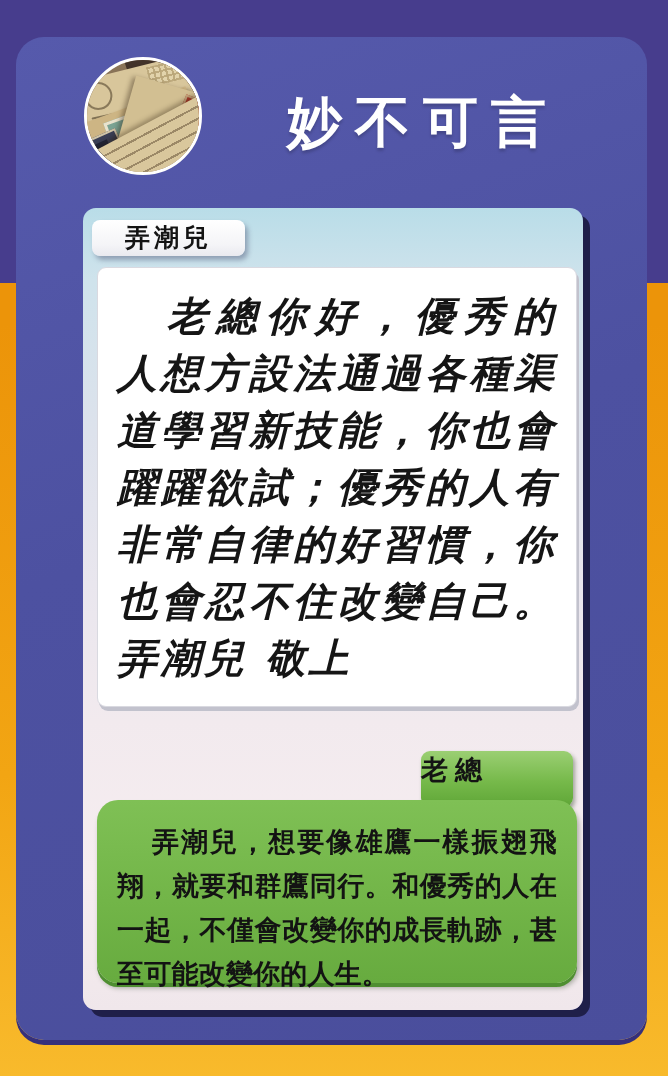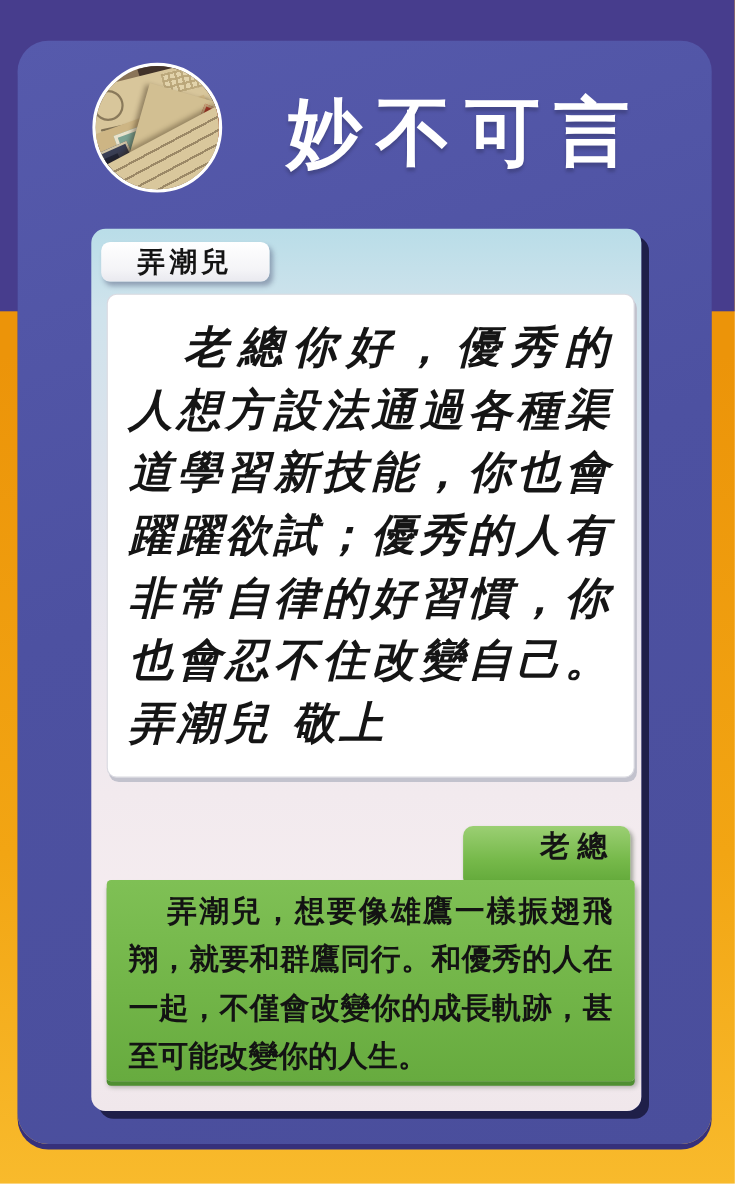--- a/index.html
+++ b/index.html
@@ -38,21 +38,21 @@
   .av-line2{left:76px;top:16px;width:40px;height:2px;background:rgba(85,70,48,.6);}
   .av-stamp-dark{left:0px;top:74px;width:32px;height:28px;background:#3a3f55;border:2px solid #cfc4a6;transform:rotate(-24deg);}
   .av-stamp-dark-inner{left:4px;top:5px;width:18px;height:14px;background:#20253a;}
   .av-env3{right:-26px;top:28px;width:104px;height:96px;background:#d2bf92;transform:rotate(16deg);box-shadow:-3px 2px 5px rgba(40,25,10,.4);}
   .av-stamp-red{right:16px;top:6px;width:32px;height:22px;background:#b23b2c;transform:rotate(6deg);border:2px solid #c8a77e;}
   .av-stamp-red-inner{left:5px;top:3px;width:16px;height:12px;background:#8e2f24;}
   .av-env4{left:16px;bottom:-22px;width:118px;height:74px;background:#d9c79c;transform:rotate(-28deg);box-shadow:0 -3px 5px rgba(40,25,10,.35);
     background-image:repeating-linear-gradient(0deg,transparent 0 9px,rgba(95,75,50,.5) 9px 11px);}
   .page-title{
     position:absolute;left:192px;top:30px;width:430px;height:110px;
-    color:#ffffff;font-size:68px;font-weight:900;letter-spacing:13px;
+    color:#ffffff;font-size:55px;font-weight:900;letter-spacing:13px;
     line-height:110px;text-align:center;white-space:nowrap;
     text-shadow:0 3px 3px rgba(0,0,0,.18);
   }
   
   .card{
     position:absolute;left:67px;top:171px;width:500px;height:802px;
     border-radius:13px;
     background:linear-gradient(180deg,#b9dde8 0%,#cfe3ec 9%,#dde2ec 28%,#e9e6ee 47%,#f2eaee 64%,#f6edf0 83%,#f0e7eb 100%);
     box-shadow:7px 7px 0 #1f1f49;
   }
@@ -75,27 +75,27 @@
     font-size:40px;font-weight:600;line-height:57px;letter-spacing:3.5px;
     text-indent:50px;text-align:justify;
     word-break:break-all;line-break:anywhere;font-style:italic;
   }
   .green-badge{
     position:absolute;left:338px;top:543px;width:152px;height:56px;
     background:linear-gradient(180deg,#9bcf73 0%,#76b94a 55%,#5fa637 100%);
     border-radius:9px;box-shadow:2px 3px 4px rgba(30,50,20,.4);
     box-sizing:border-box;
     font-size:27px;font-weight:700;letter-spacing:7px;line-height:38px;
-    text-align:right;padding-right:14px;color:#141414;
+    text-align:left;padding-right:14px;color:#141414;
   }
   .msg-green{
     position:absolute;left:14px;top:592px;width:480px;height:183px;
     background:linear-gradient(180deg,#7fc055 0%,#72b548 55%,#67ab3f 100%);
-    border-radius:4px;box-shadow:0 4px 0 #4f8f31,2px 5px 5px rgba(30,50,20,.35);
-    box-sizing:border-box;padding:7px 20px 2px;
+    border-radius:21px;box-shadow:0 4px 0 #4f8f31,2px 5px 5px rgba(30,50,20,.35);
+    box-sizing:border-box;padding:20px 20px 2px;
   }
   .msg-green p{
     margin:0;color:#131313;
     font-size:27px;font-weight:600;line-height:44px;letter-spacing:0.2px;
     text-indent:35px;text-align:justify;
     word-break:break-all;line-break:anywhere;
   }
 </style>
 </head>
 <body>

